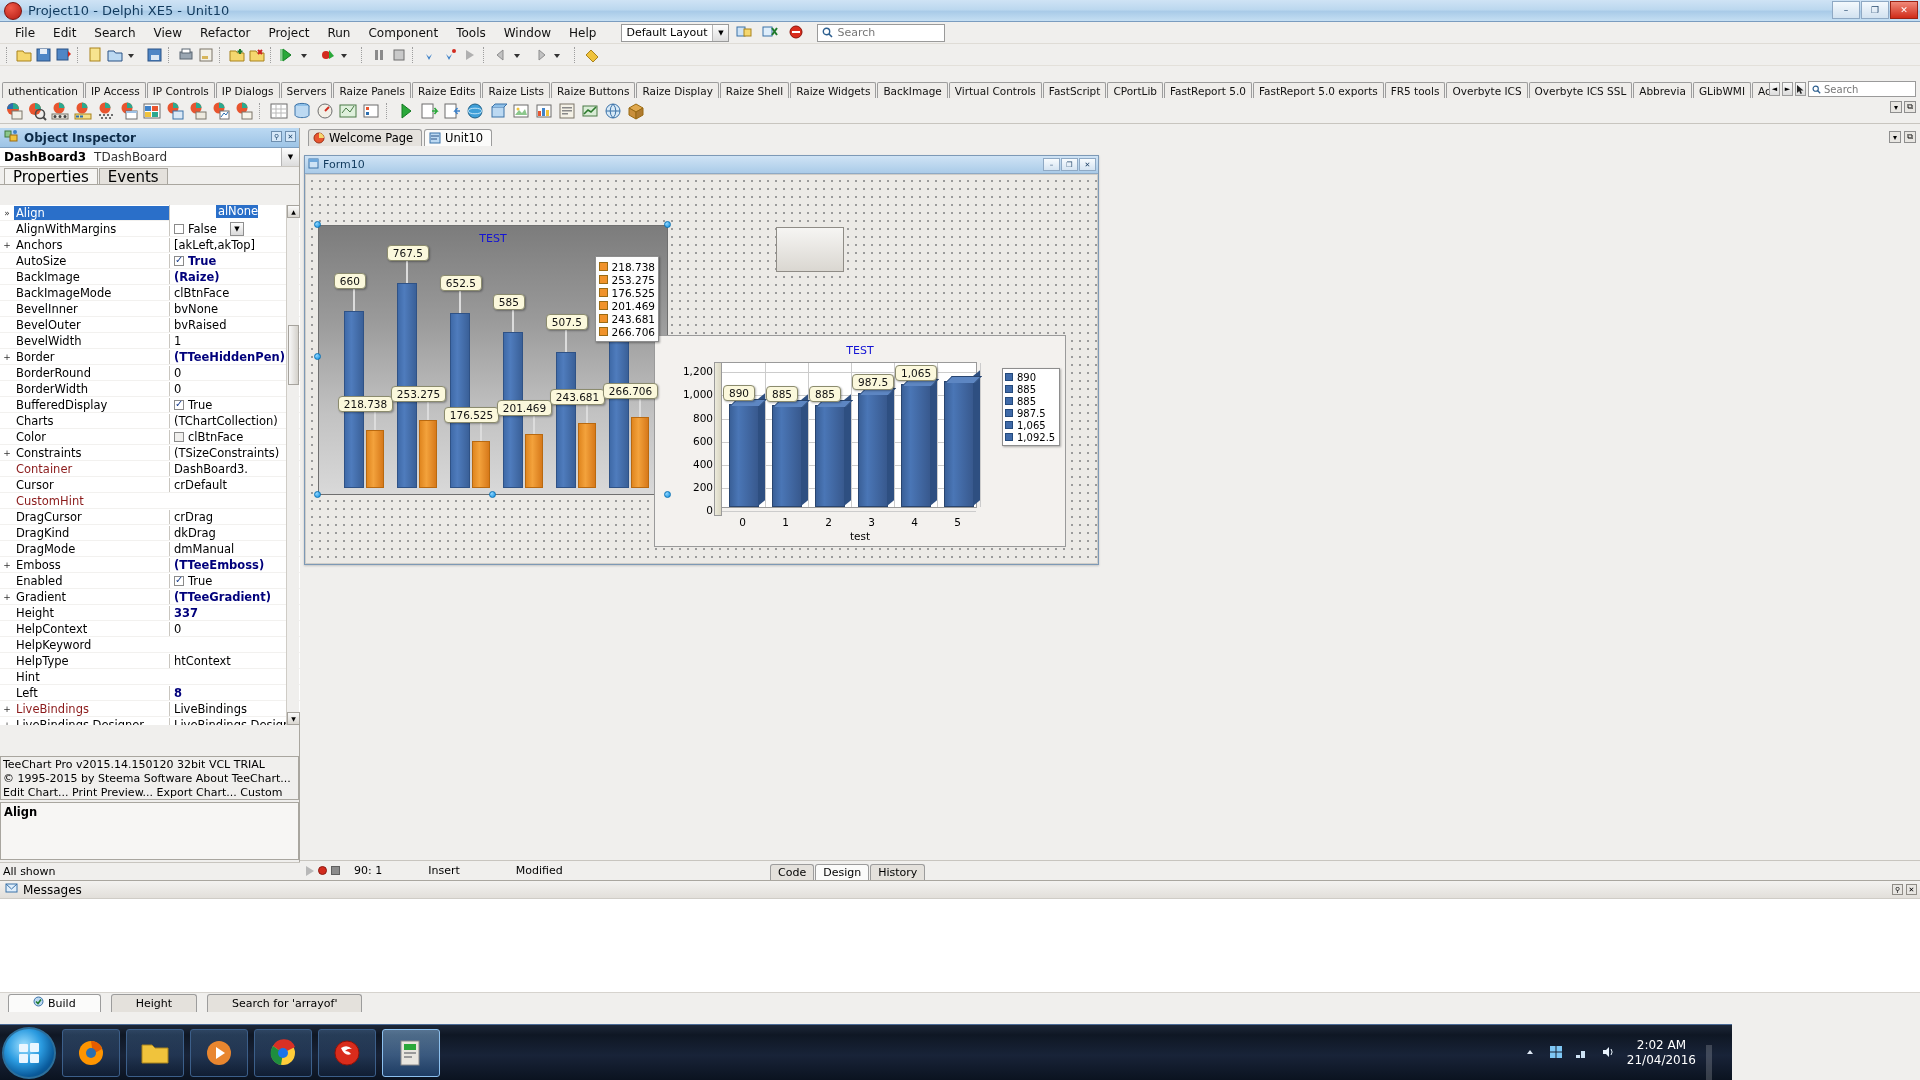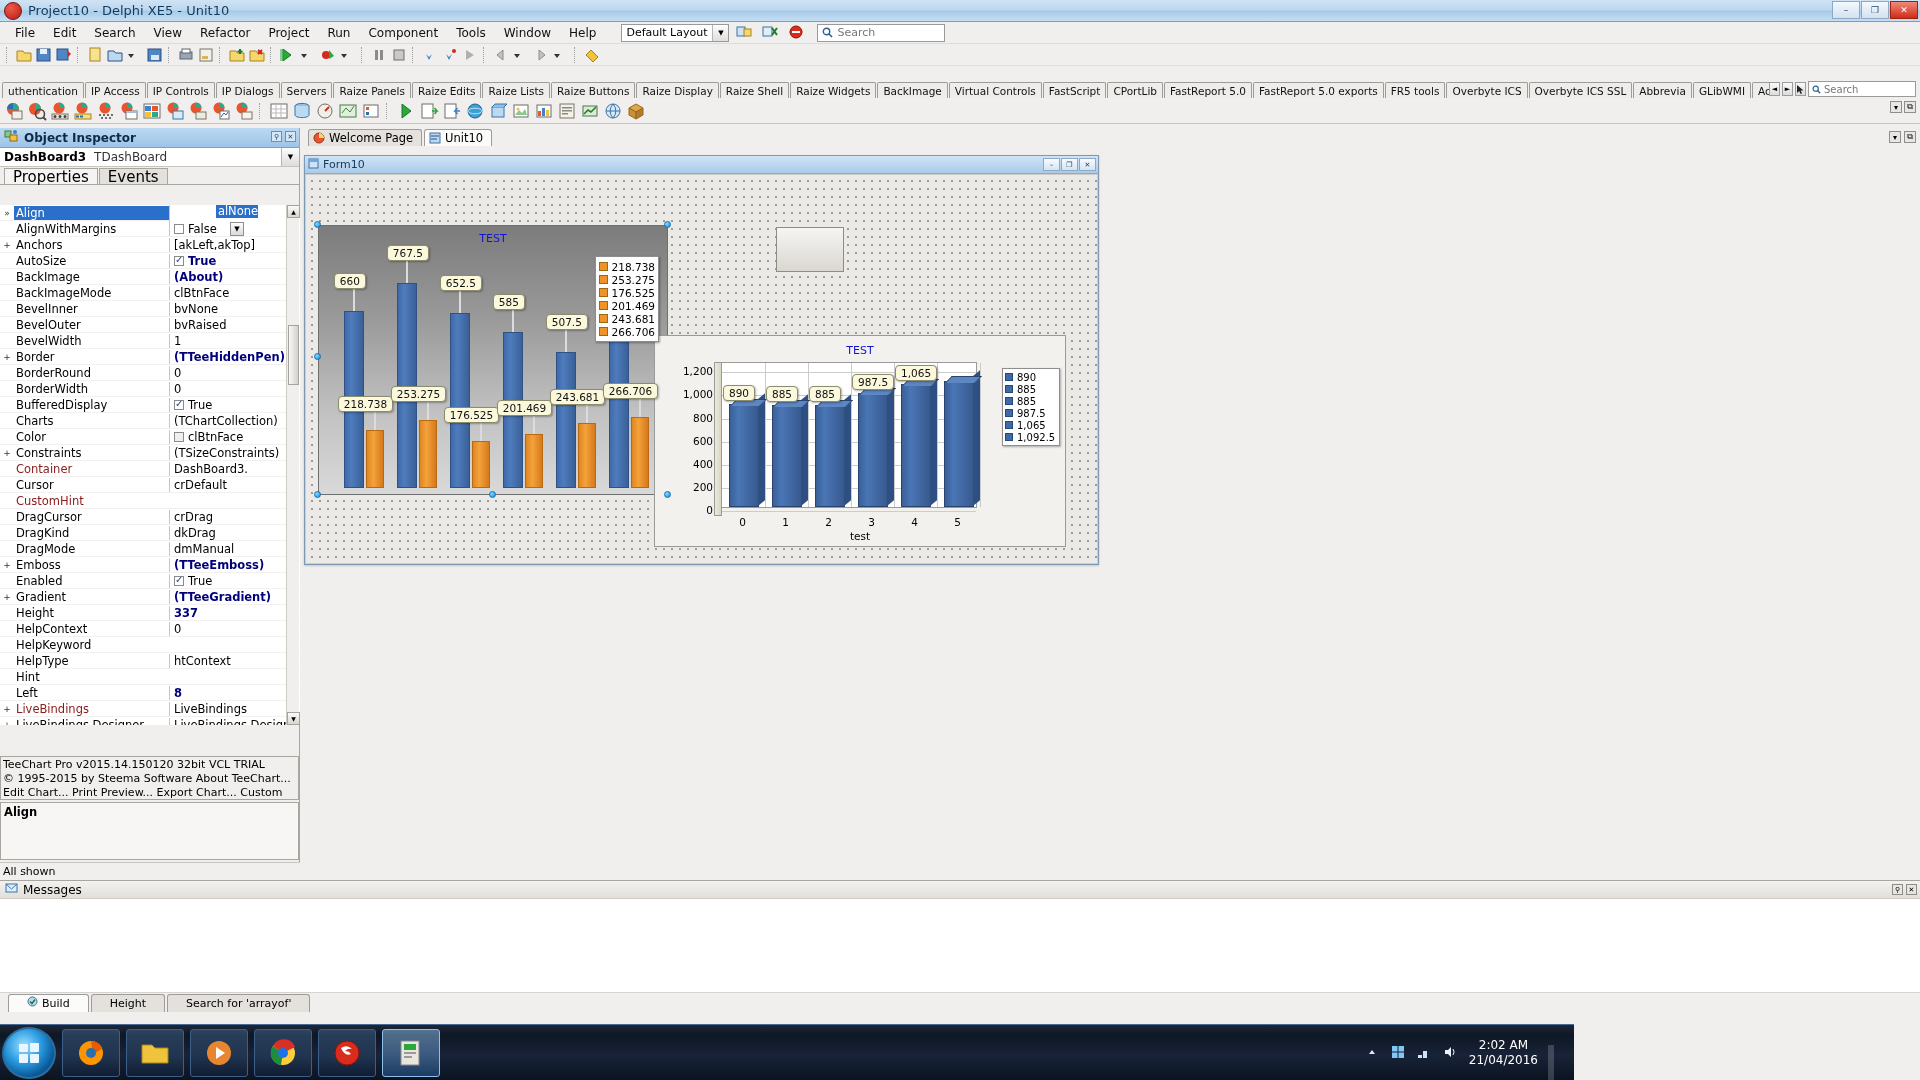--- a/index.html
+++ b/index.html
@@ -257,27 +257,27 @@
      border-top:1px solid #a9a69f;}
   .msg-head{ height:18px; background:linear-gradient(180deg,#f3f2f0,#e2dfda);
      display:flex;align-items:center; gap:5px; padding-left:5px; border-bottom:1px solid #cfccc6;}
   .msg-head .t{ font-size:12px;}
   .msg-hbtns{ position:absolute; right:3px; top:3px; display:flex;gap:3px;}
   .msg-hbtn{ width:11px;height:11px;border:1px solid #8f8c86;background:#e8e6e2;font-size:7px;
      display:flex;align-items:center;justify-content:center;}
   .msg-body{ position:absolute; left:0; top:18px; right:0; bottom:20px; background:#fff;}
   .msg-tabs{ position:absolute; left:0; bottom:0; right:0; height:20px; background:#f0efed;
      display:flex; align-items:flex-end; padding-left:8px; border-top:1px solid #d6d3ce;}
-  .mtab{ height:18px;line-height:18px;padding:0 18px; font-size:11px; border:1px solid #9c9c9c;
-     border-bottom:none; background:#e4e1dc; margin-right:2px; display:flex;align-items:center;gap:4px;
+  .mtab{ height:18px;line-height:18px;padding:0 24px; font-size:11px; border:1px solid #9c9c9c;
+     border-bottom:none; background:#e4e1dc; margin-right:10px; display:flex;align-items:center;gap:4px;
      border-radius:3px 3px 0 0;}
   .mtab.active{ background:#fbfbfa;}
 
   
-  .taskbar{ position:absolute; left:0; bottom:0; width:1574px; height:56px;
+  .taskbar{ position:absolute; left:0; bottom:0; width:1732px; height:56px;
      background:linear-gradient(180deg,#1d2738 0%,#0f1724 18%,#182338 55%,#0b1320 100%);
      border-top:1px solid #4a6a96; display:flex; align-items:center;}
   .startbtn{ width:54px;height:52px; margin-left:2px; border-radius:50%;
      background:radial-gradient(circle at 40% 35%,#9fe0ff 0%,#2b9be0 40%,#0a5b9c 70%,#073f6e 100%);
      border:2px solid #2c6f9c; display:flex;align-items:center;justify-content:center;}
   .tb-app{ width:58px;height:48px; margin-left:6px; border:1px solid #3c5f8a; border-radius:3px;
      background:linear-gradient(180deg,rgba(90,140,195,.35),rgba(20,40,70,.45));
      display:flex;align-items:center;justify-content:center;}
   .tb-app.active{ background:linear-gradient(180deg,rgba(150,200,245,.5),rgba(40,85,140,.6));
      border-color:#8cc0ef;}
@@ -700,21 +700,21 @@
           <span class="pname">AutoSize</span>
           <span class="pval bold">
             <span class="chk on"></span>
             <span>True</span>
           </span>
         </div>
         <div class="oi-row">
           <span class="oi-exp"></span>
           <span class="pname">BackImage</span>
           <span class="pval bold">
-            <span>(About)</span>
+            <span>(Raize)</span>
           </span>
         </div>
         <div class="oi-row">
           <span class="oi-exp"></span>
           <span class="pname">BackImageMode</span>
           <span class="pval">
             <span>clBtnFace</span>
           </span>
         </div>
         <div class="oi-row">
@@ -1140,20 +1140,35 @@
                 <div class="leg-row">
                   <span class="leg-sq"></span>
                   <span>1,092.5</span>
                 </div>
               </div>
           </div>
         </div>
       </div>
     </div>
 
+    <div class="ed-status">
+      <div class="es-run">
+        <span class="triyel"></span>
+        <span class="dotred"></span>
+        <span class="sqgray"></span>
+      </div>
+      <div class="es-cell">90:  1</div>
+      <div class="es-cell" style="margin-left:30px">Insert</div>
+      <div class="es-cell" style="margin-left:40px">Modified</div>
+      <div class="ed-viewtabs">
+        <div class="vtab">Code</div>
+        <div class="vtab active">Design</div>
+        <div class="vtab">History</div>
+      </div>
+    </div>
   </div>
 
   <div class="messages">
     <div class="msg-head">
       <span>
         <svg width="13" height="12" viewBox="0 0 13 12">
             <rect x="1" y="2" width="11" height="8" fill="#dfeefb" stroke="#3b72a8"></rect>
             <path d="M1 2 l5.5 5 L12 2" fill="none" stroke="#3b72a8"></path>
           </svg>
       </span>

